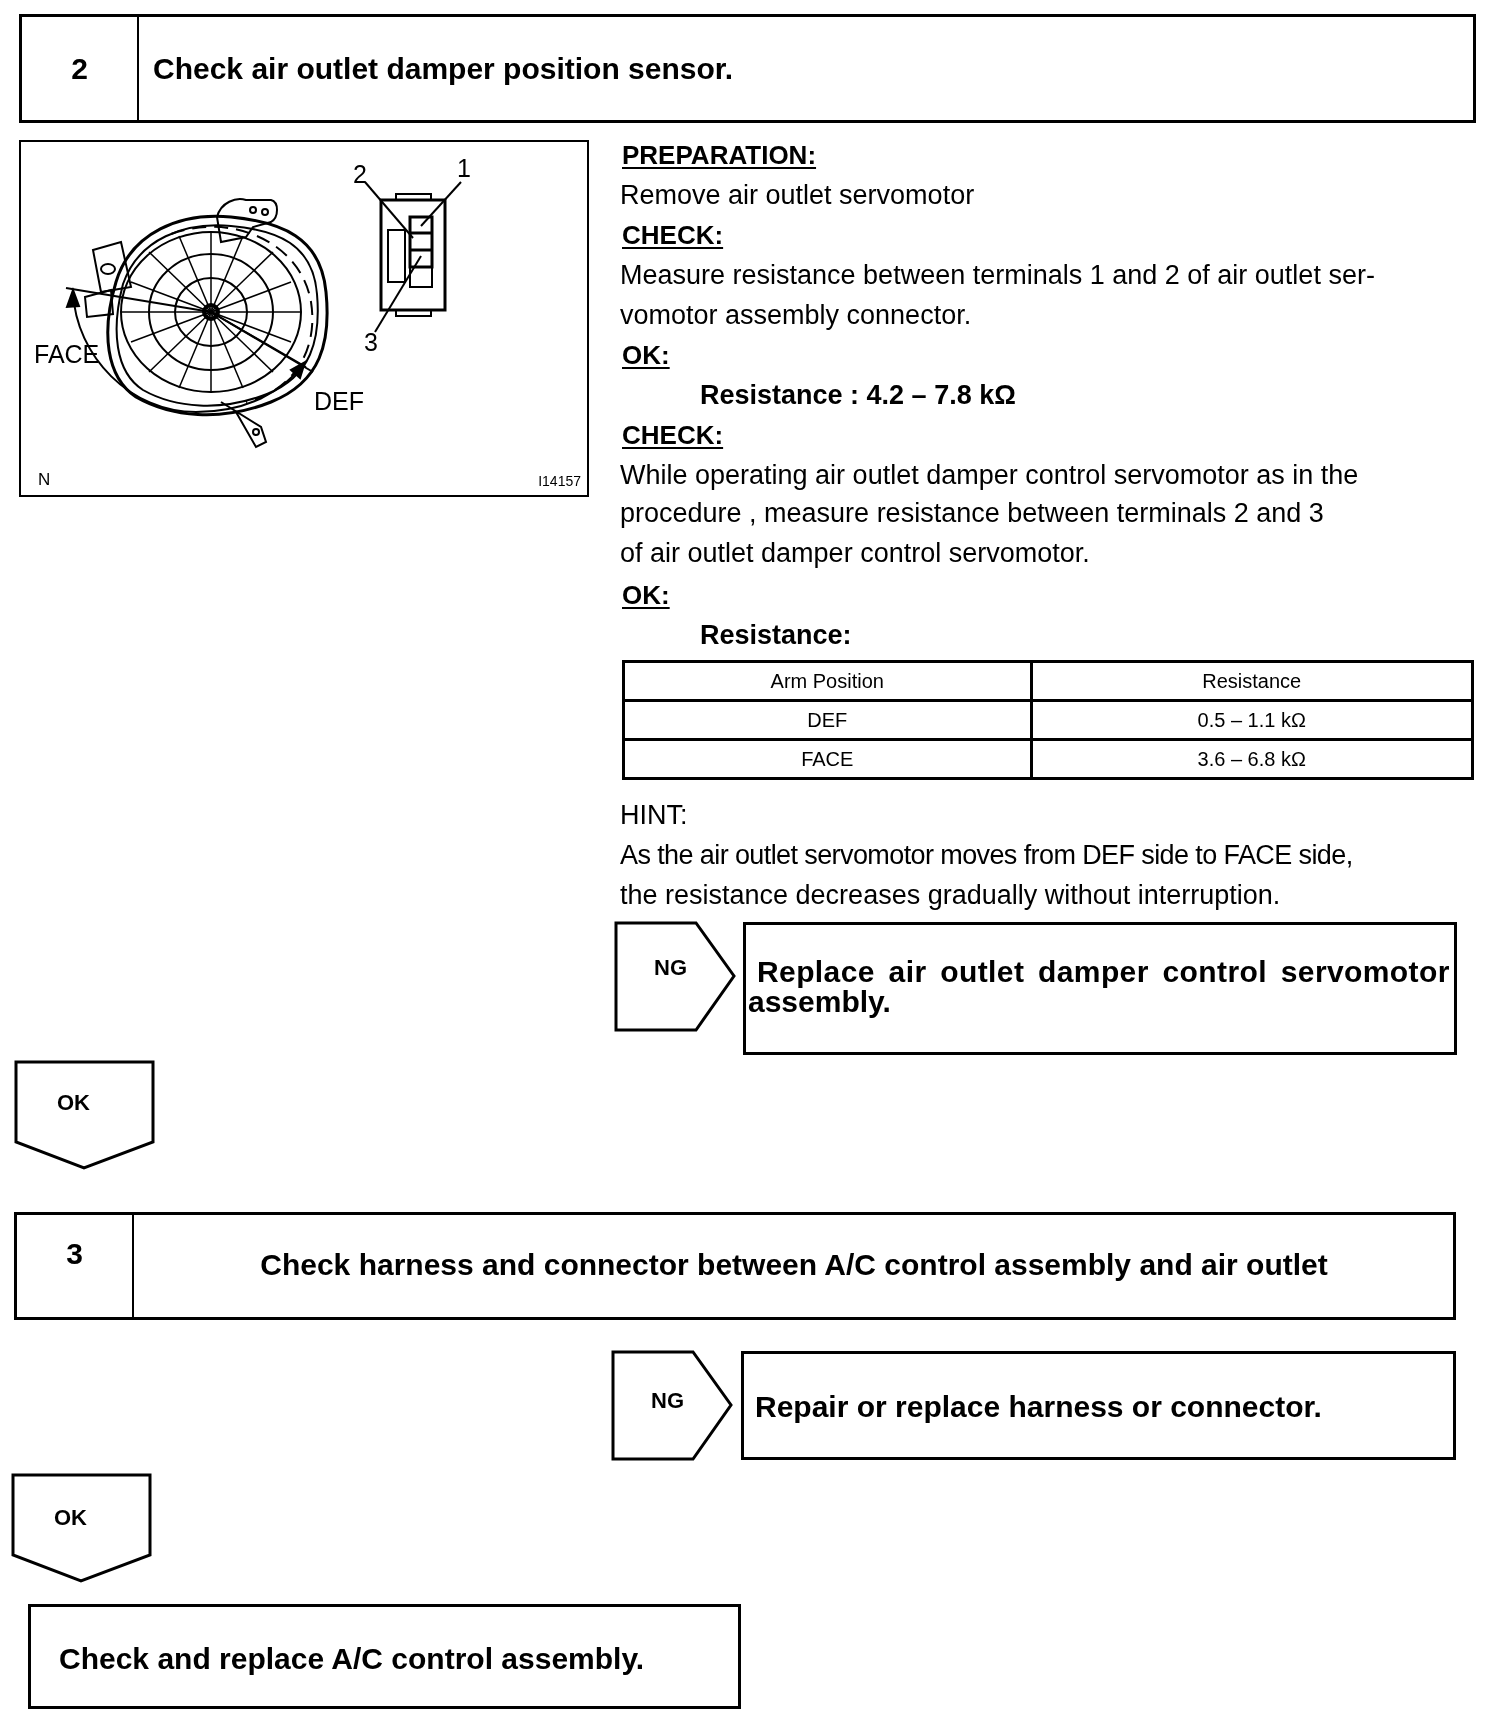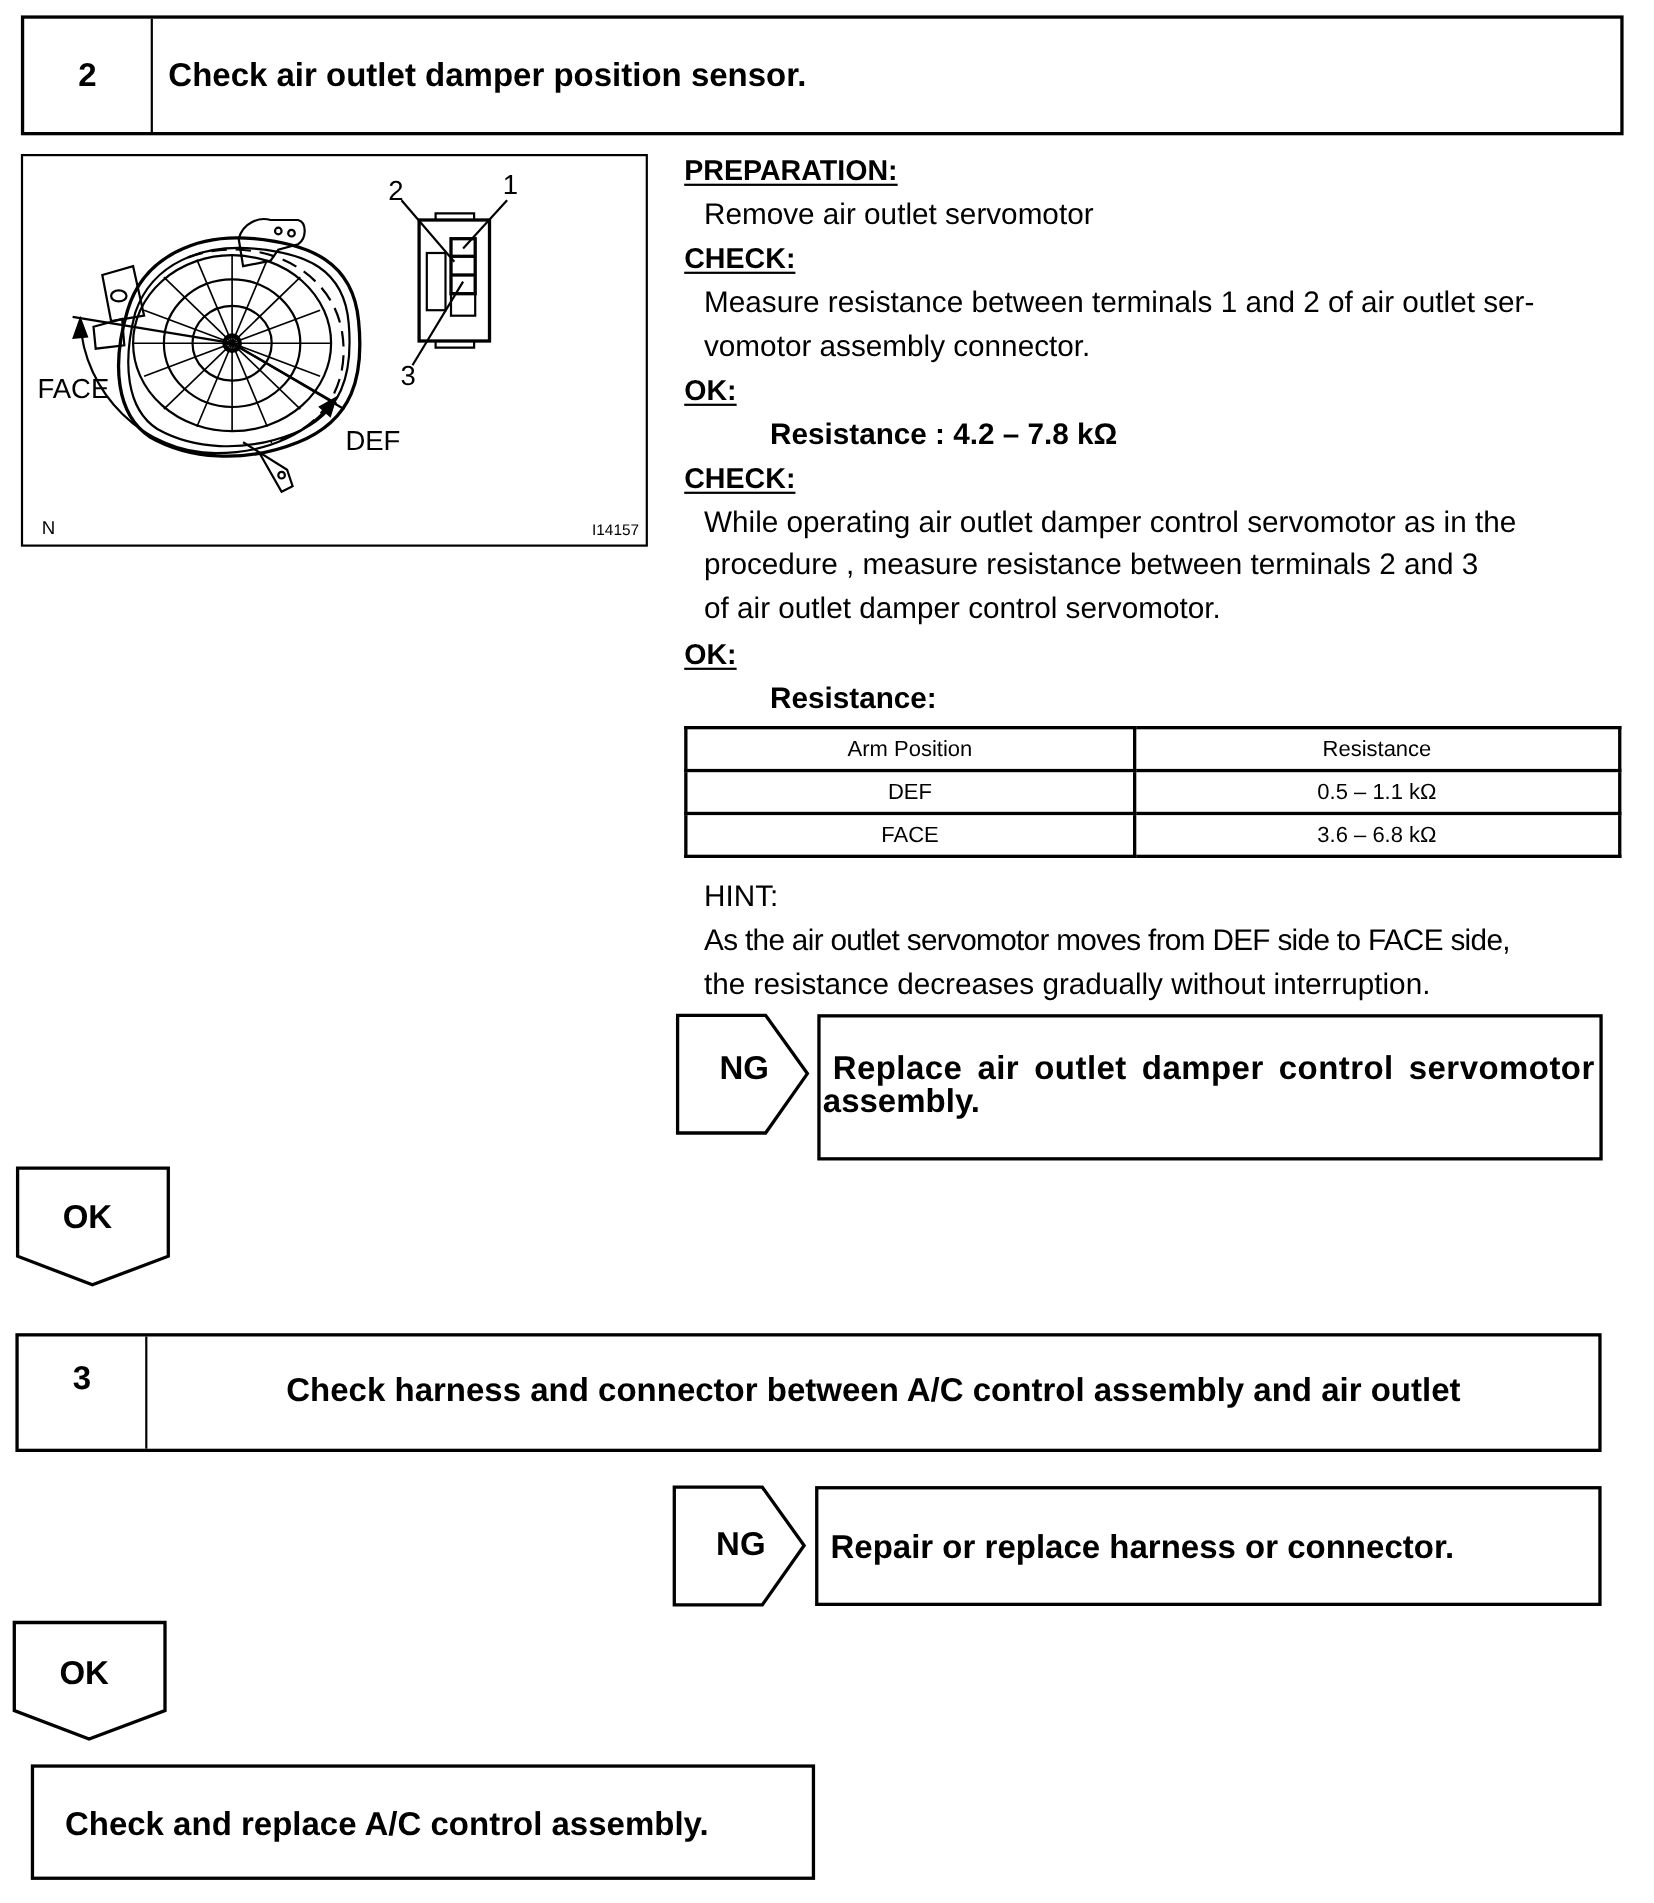--- a/index.html
+++ b/index.html
@@ -19,35 +19,35 @@
     .step-title {
       position: absolute; top: 0; bottom: 0; right: 0;
       display: flex; align-items: center;
       font-weight: bold; font-size: 30px; line-height: 32px;
     }
 
     
     .fig-label { position: absolute; font-size: 25px; }
     .fig-small { position: absolute; font-size: 17px; }
     .heading { position: absolute; left: 622px; font-weight: bold; font-size: 26px; text-decoration: underline; text-underline-offset: 3px; text-decoration-thickness: 2px; }
-    .para { position: absolute; left: 640px; font-size: 27px; line-height: 40px; white-space: nowrap; }
+    .para { position: absolute; left: 620px; font-size: 27px; line-height: 40px; white-space: nowrap; }
     .spec { position: absolute; left: 700px; font-weight: bold; font-size: 27px; white-space: nowrap; }
 
     
     table.res {
       position: absolute; left: 622px; top: 660px; width: 852px;
       border-collapse: collapse; font-size: 20px;
     }
     table.res td, table.res th {
       border: 3px solid #000; height: 36px; text-align: center; font-weight: normal; padding: 0;
     }
 
     
     svg.shape { position: absolute; overflow: visible; }
-    .arrow-label { position: absolute; font-weight: bold; font-size: 30px; }
+    .arrow-label { position: absolute; font-weight: bold; font-size: 22px; }
     .result-text { position: absolute; font-weight: bold; font-size: 30px; line-height: 30px; }
   </style>
 </head>
 <body>
 
 <div class="box" style="left:19px; top:14px; width:1457px; height:109px;">
   <div class="step-num" style="width:117px;">2</div>
   <div class="step-title" style="left:131px;">Check air outlet damper position sensor.</div>
 </div>
 

